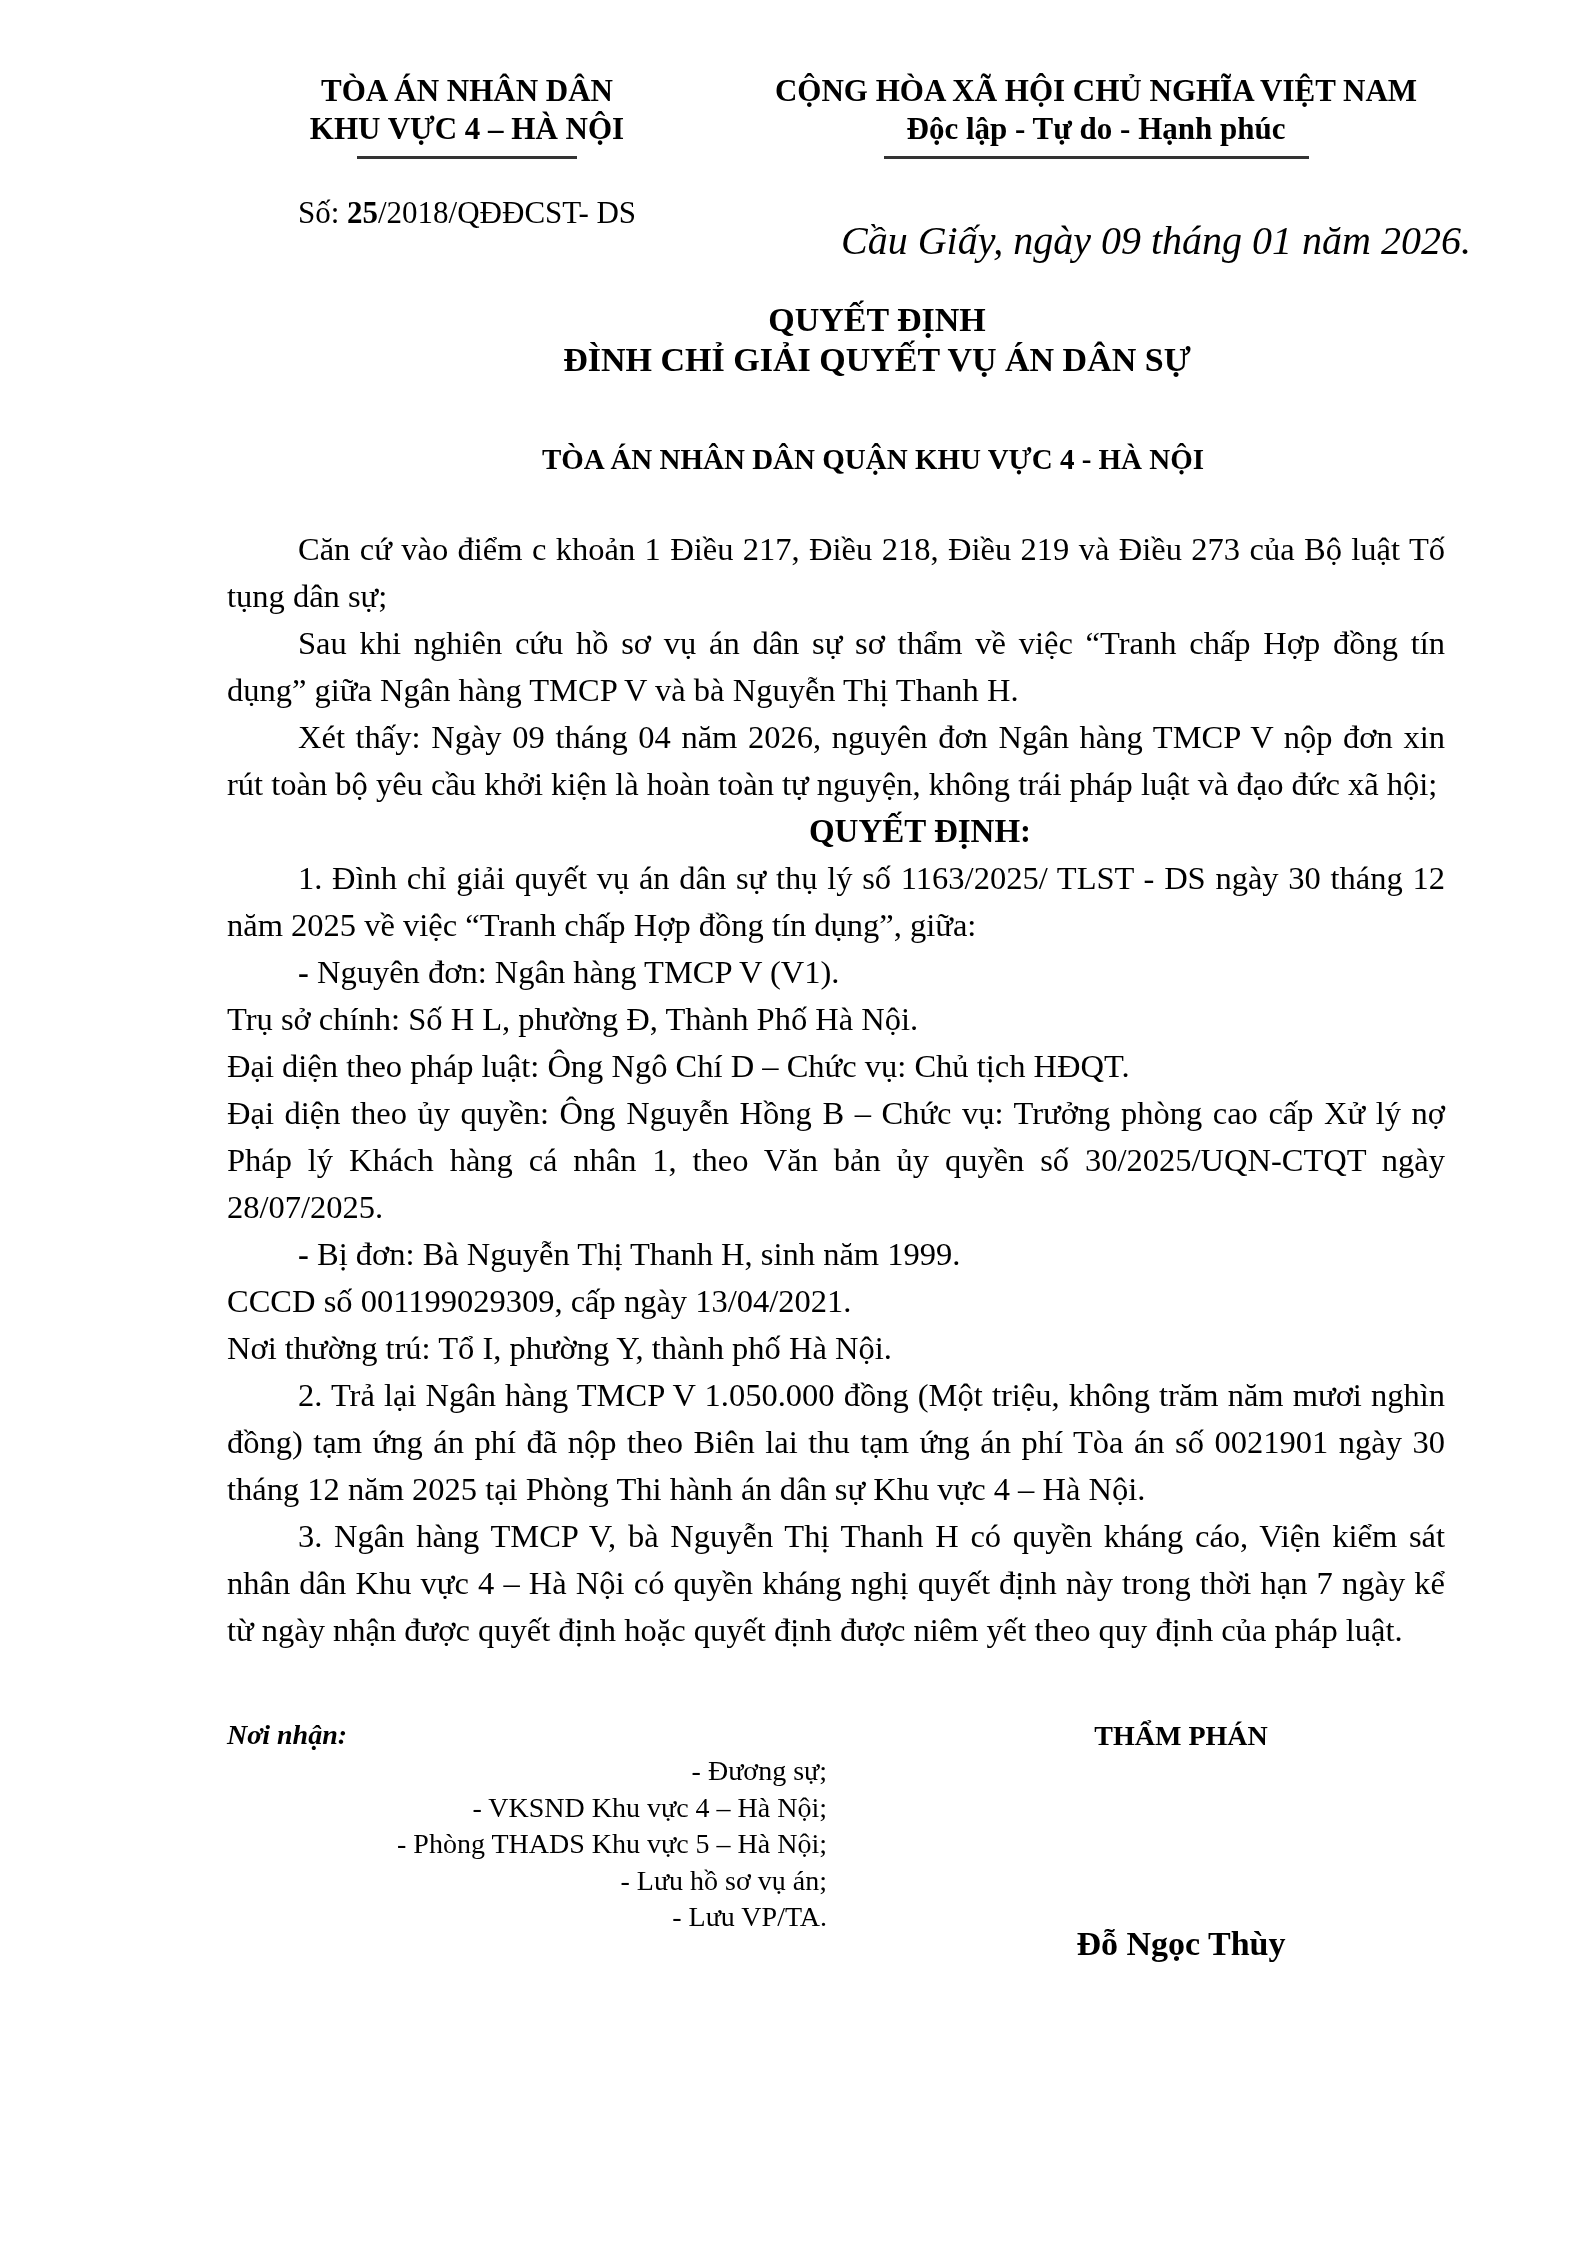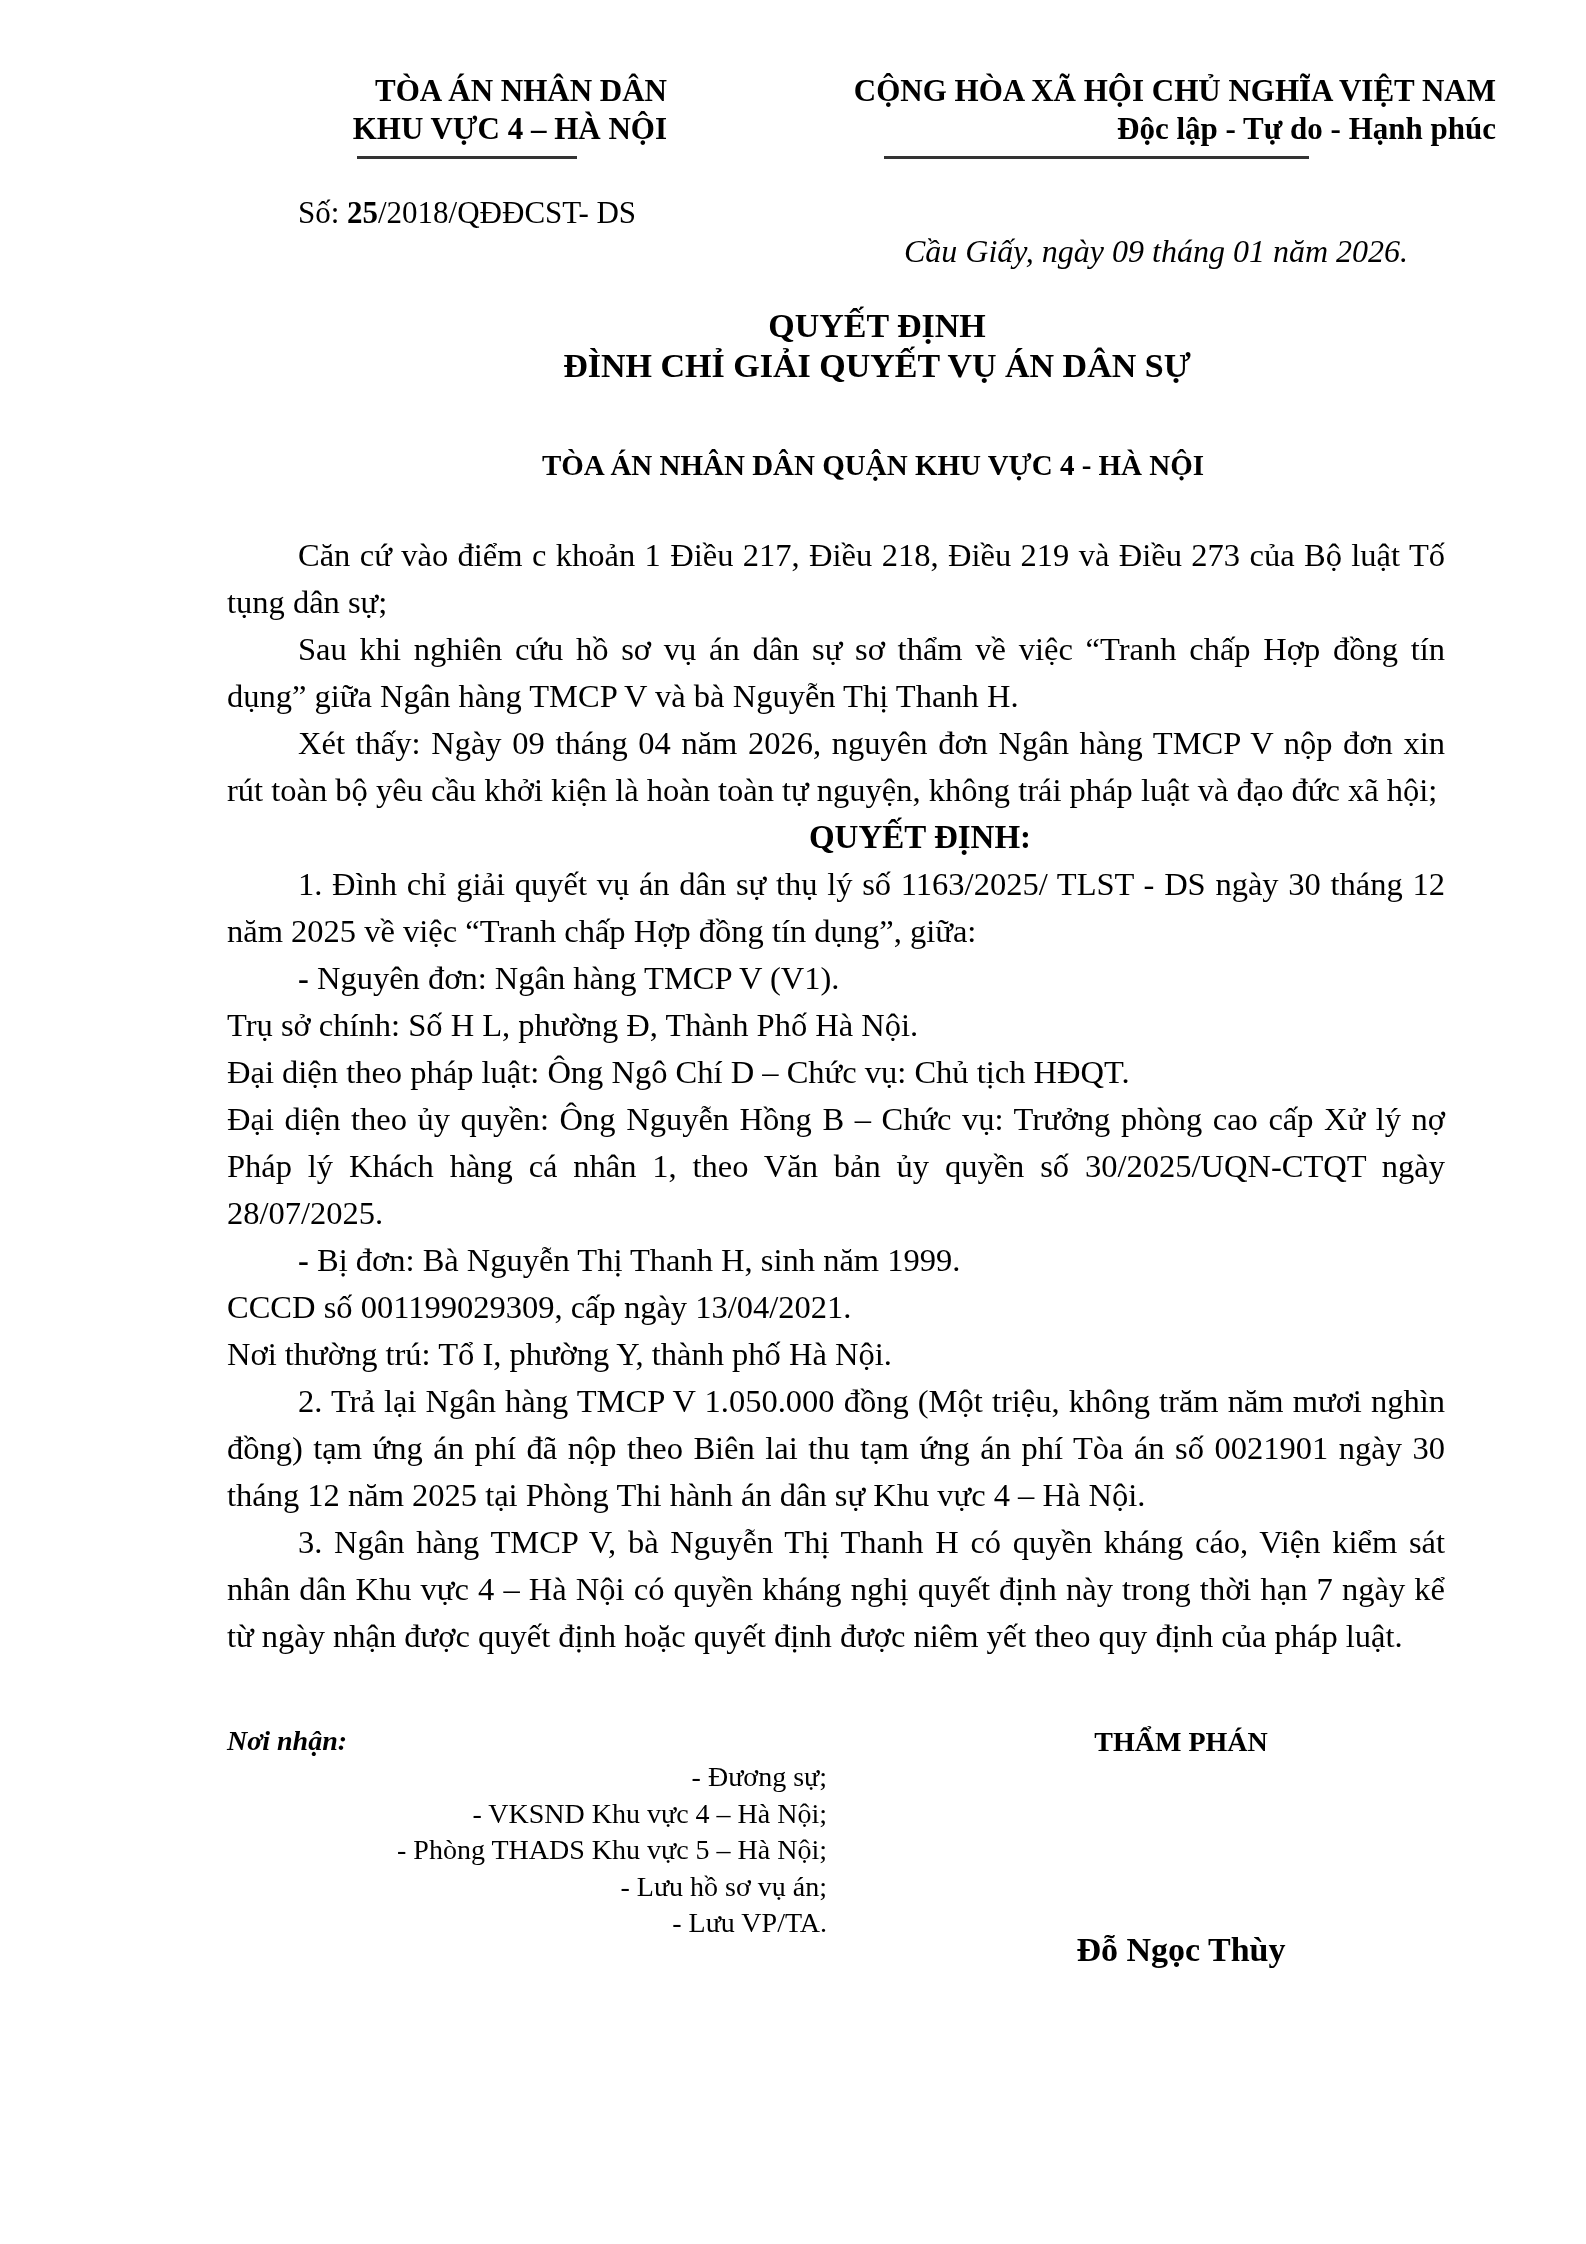--- a/index.html
+++ b/index.html
@@ -33,39 +33,38 @@
     width: 800px;
     margin-left: 29px;
     text-align: center;
     flex: 0 0 auto;
   }
   .h-org {
     font-weight: bold;
     font-size: 31px;
     line-height: 38px;
     white-space: nowrap;
-    text-align: right;
   }
   .h-rule {
     height: 0;
     border-bottom: 3px solid #333;
     margin: 8px auto 0 auto;
   }
   .h-rule.left { width: 220px; }
   .h-rule.right { width: 425px; }
   .h-num {
     font-size: 31px;
     margin-top: 36px;
     white-space: nowrap;
   }
   .h-num b { font-weight: bold; }
   .h-date {
     font-style: italic;
-    font-size: 32px;
-    margin-top: 74px;
+    font-size: 40px;
+    margin-top: 58px;
     margin-left: 120px;
     white-space: nowrap;
   }
 
   
   .doc-title {
     text-align: center;
     font-weight: bold;
     font-size: 34px;
     line-height: 40px;

